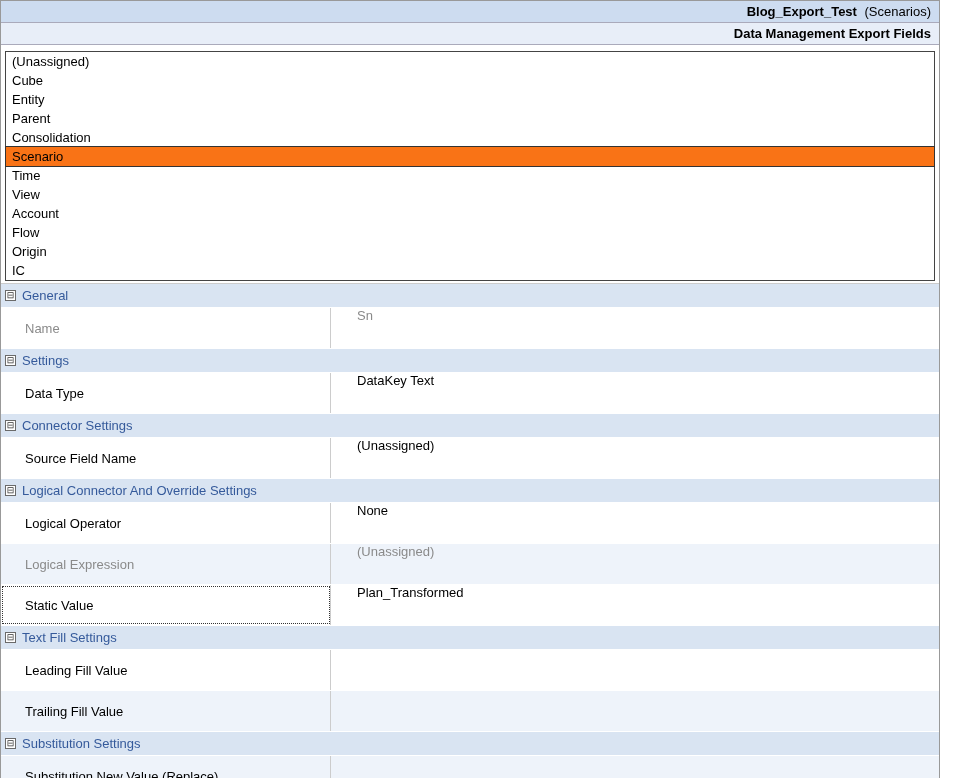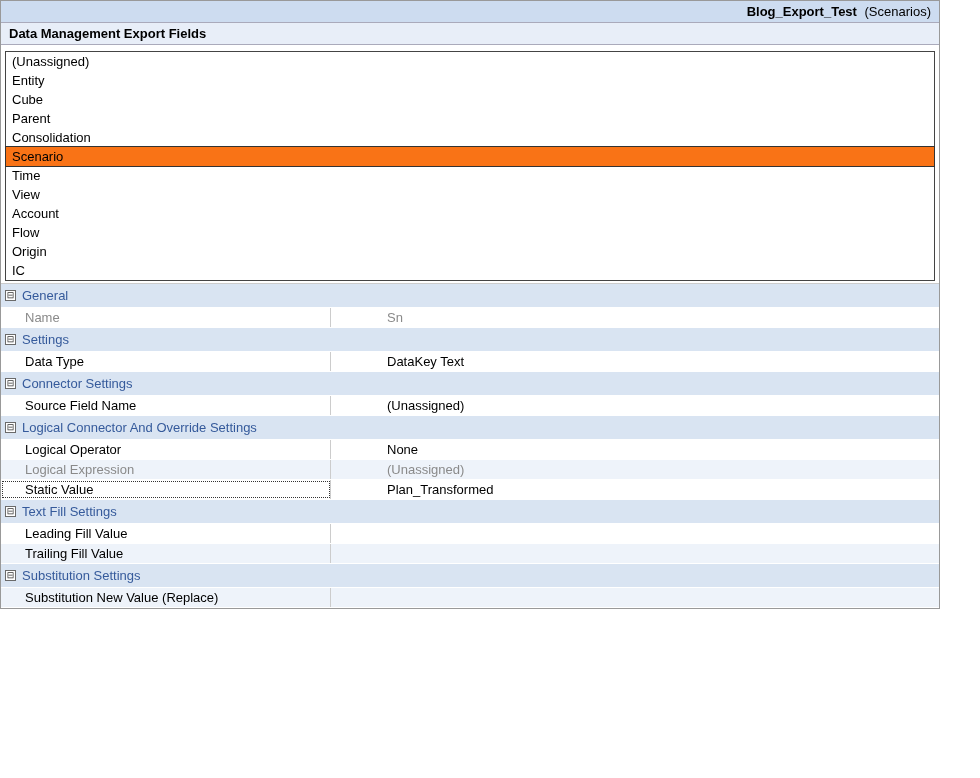--- a/index.html
+++ b/index.html
@@ -22,20 +22,21 @@
       border-bottom: 1px solid #aab;
     }
     .header-bar .secondary {
       font-weight: normal;
       margin-left: 4px;
       text-align: right;
     }
     .subheader-bar {
       background: #e8eef8;
       padding: 3px 8px;
+      text-align: right;
       font-weight: bold;
       border-bottom: 1px solid #aab;
     }
     .list-pane {
       border: 1px solid #444;
       margin: 6px 4px 2px 4px;
       background: #fff;
     }
     .list-item {
       padding: 2px 6px;
@@ -68,24 +69,23 @@
       align-items: center;
       justify-content: center;
       font-size: 9px;
       line-height: 1;
       margin-right: 6px;
       color: #333;
       cursor: pointer;
     }
     .prop-row {
       display: flex;
-      height: 20px;
-      align-items: center;
+      height: 41px;
+      align-items: flex-start;
       border-bottom: 1px solid #fff;
-      gap: 30px;
     }
     .prop-row:nth-child(even) { background: #fff; }
     .prop-row:nth-child(odd) { background: #fff; }
     .prop-key-cell {
       width: 330px;
       flex: 0 0 330px;
       display: flex;
       align-items: center;
       height: 100%;
       border-right: 1px solid #ccc;
@@ -111,22 +111,22 @@
 <div class="root">
   <div class="header-bar">
     <span>Blog_Export_Test</span><span class="secondary"> (Scenarios)</span>
   </div>
   <div class="subheader-bar">
     <span>Data Management Export Fields</span>
   </div>
 
   <div class="list-pane">
     <div class="list-item">(Unassigned)</div>
+    <div class="list-item">Cube</div>
     <div class="list-item">Entity</div>
-    <div class="list-item">Cube</div>
     <div class="list-item">Parent</div>
     <div class="list-item">Consolidation</div>
     <div class="list-item selected">Scenario</div>
     <div class="list-item">Time</div>
     <div class="list-item">View</div>
     <div class="list-item">Account</div>
     <div class="list-item">Flow</div>
     <div class="list-item">Origin</div>
     <div class="list-item">IC</div>
   </div>

